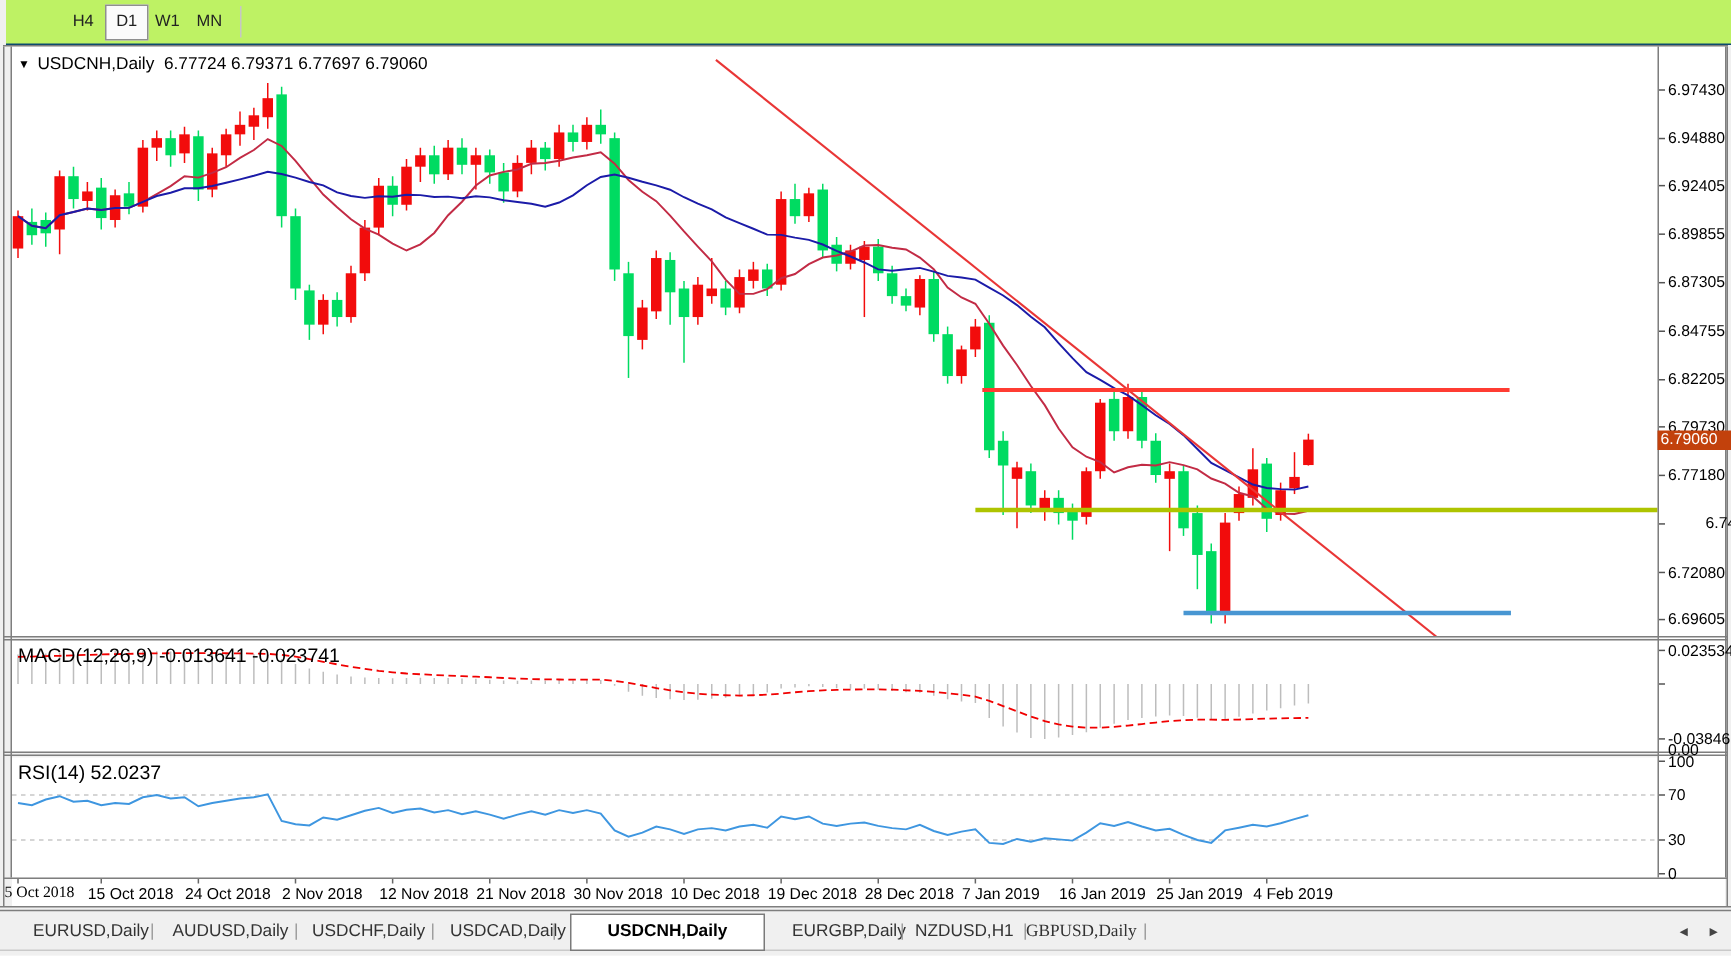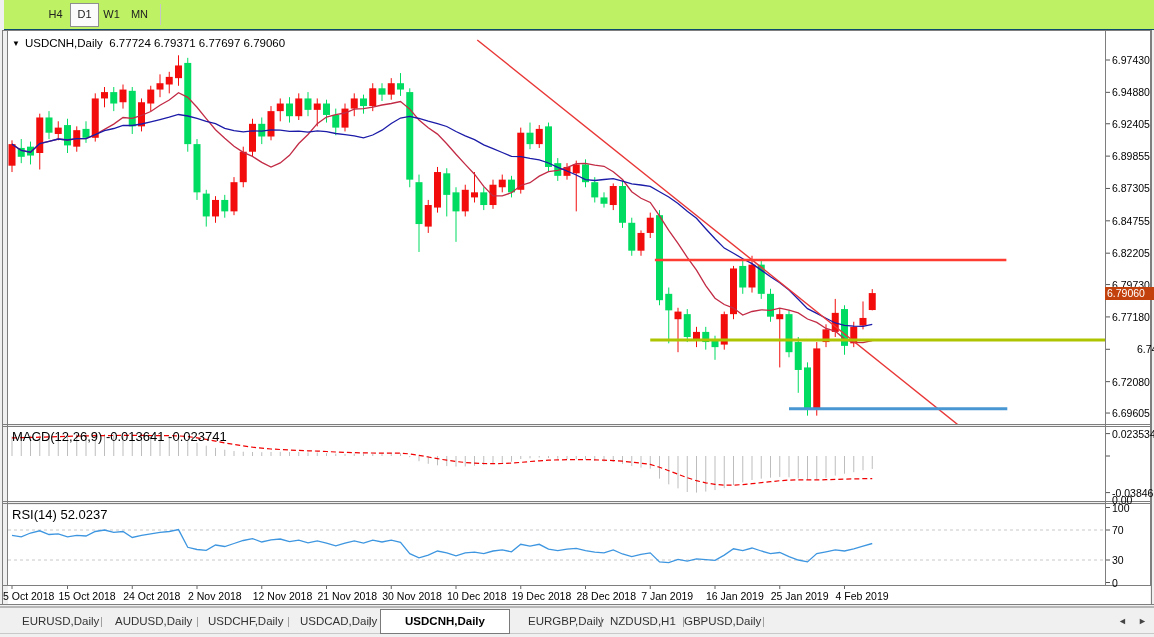--- a/index.html
+++ b/index.html
@@ -420,21 +420,21 @@
     <div class="axis-label" style="top: 407.044px;">6.69605</div>
     <div class="axis-label" style="top: 427.605px;">0.023534</div>
     <div class="axis-label" style="top: 450px; margin-top: 44px;">0.00</div>
     <div class="axis-label" style="top: 486.604px;">-0.038466</div>
     <div class="axis-label" style="top: 501.5px;">100</div>
     <div class="axis-label" style="top: 524px;">70</div>
     <div class="axis-label" style="top: 554px;">30</div>
     <div class="axis-label" style="top: 576.5px;">0</div>
   </div>
 <div id="time-axis">
-    <div class="date-label" style="left: 3px;">5 Oct 2018</div>
+    <div class="date-label" style="left: 3px; font-family: Liberation Serif, serif;">5 Oct 2018</div>
     <div class="date-label" style="left: 58.5px;">15 Oct 2018</div>
     <div class="date-label" style="left: 123.25px;">24 Oct 2018</div>
     <div class="date-label" style="left: 188px;">2 Nov 2018</div>
     <div class="date-label" style="left: 252.75px;">12 Nov 2018</div>
     <div class="date-label" style="left: 317.5px;">21 Nov 2018</div>
     <div class="date-label" style="left: 382.25px;">30 Nov 2018</div>
     <div class="date-label" style="left: 447px;">10 Dec 2018</div>
     <div class="date-label" style="left: 511.75px;">19 Dec 2018</div>
     <div class="date-label" style="left: 576.5px;">28 Dec 2018</div>
     <div class="date-label" style="left: 641.25px;">7 Jan 2019</div>
@@ -449,21 +449,21 @@
   <div class="tab-divider"></div>
   <span class="scroll-arrow" style="left:1118px">◄</span>
   <span class="scroll-arrow" style="left:1138px">►</span>
 <div class="tab-label" style="left: 22px;">EURUSD,Daily</div>
     <div class="tab-label" style="left: 115px;">AUDUSD,Daily</div>
     <div class="tab-label" style="left: 208px;">USDCHF,Daily</div>
     <div class="tab-label" style="left: 300px;">USDCAD,Daily</div>
     <div class="tab-active">USDCNH,Daily</div>
     <div class="tab-label" style="left: 528px;">EURGBP,Daily</div>
     <div class="tab-label" style="left: 610px;">NZDUSD,H1</div>
-    <div class="tab-label" style="left: 684px;">GBPUSD,Daily</div>
+    <div class="tab-label" style="left: 684px; font-family: Liberation Serif, serif;">GBPUSD,Daily</div>
     <span class="tab-sep" style="left: 100px;">|</span>
     <span class="tab-sep" style="left: 196px;">|</span>
     <span class="tab-sep" style="left: 287px;">|</span>
     <span class="tab-sep" style="left: 368px;">|</span>
     <span class="tab-sep" style="left: 600px;">|</span>
     <span class="tab-sep" style="left: 682px;">|</span>
     <span class="tab-sep" style="left: 762px;">|</span>
   </div>
 
 </body></html>

